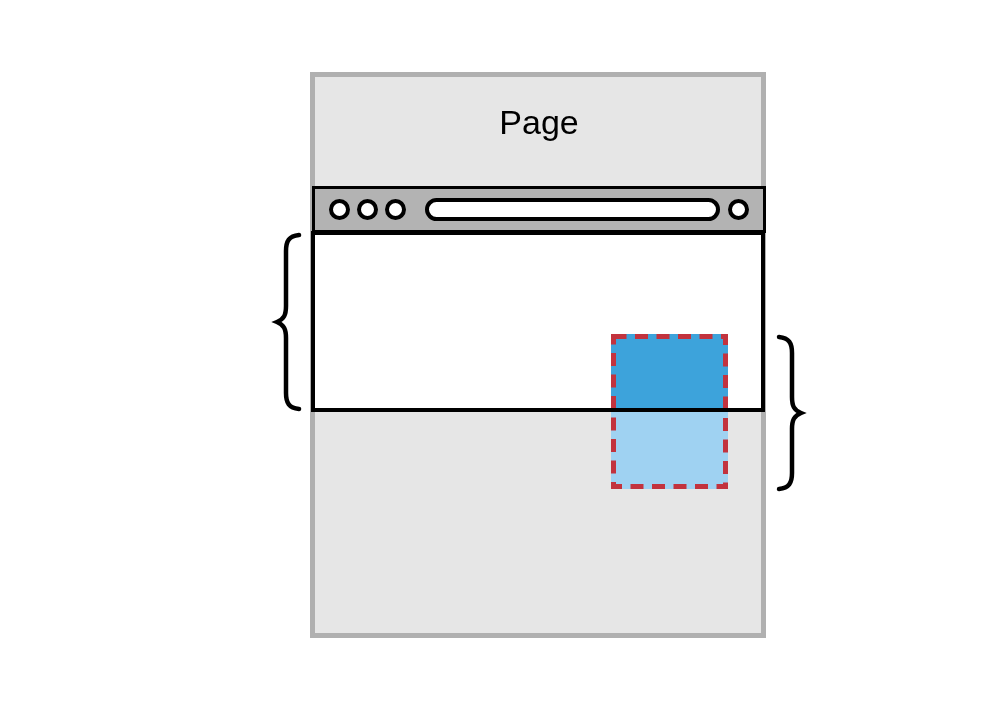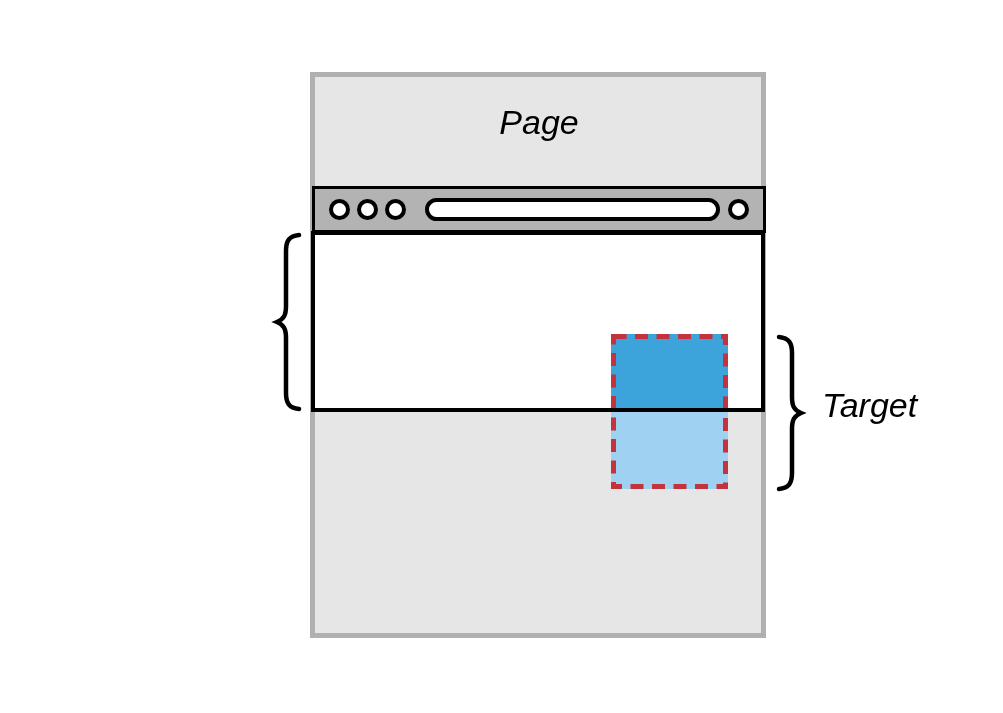--- a/index.html
+++ b/index.html
@@ -8,21 +8,20 @@
     background: #ffffff;
     font-family: "Liberation Sans", sans-serif;
   }
   .canvas {
     position: relative;
     width: 1003px;
     height: 713px;
     background: #ffffff;
     overflow: hidden;
     color: #000000;
-    font-style: italic;
   }
   .abs { position: absolute; box-sizing: border-box; }
 
   
   .page-rect {
     left: 310px; top: 72px; width: 456px; height: 566px;
     background: var(--page-fill, #e6e6e6);
     border: 5px solid var(--page-border, #b0b0b0);
     z-index: 0;
   }
@@ -145,15 +144,14 @@
 
   <div class="abs viewport-border"></div>
 
   <svg class="abs brace-svg viewport-brace" viewBox="0 0 30 178" xmlns="http://www.w3.org/2000/svg">
     <path class="brace-path" d="M 26 2 C 16 3 13 8 13 18 L 13 73 C 13 82 11 86 4 89 C 11 92 13 96 13 105 L 13 160 C 13 170 16 175 26 176"></path>
   </svg>
 
   <svg class="abs brace-svg target-brace" viewBox="0 0 30 156" xmlns="http://www.w3.org/2000/svg">
     <path class="brace-path" d="M 4 2 C 14 3 17 8 17 18 L 17 62 C 17 71 19 75 26 78 C 19 81 17 85 17 94 L 17 138 C 17 148 14 153 4 154"></path>
   </svg>
-  <div class="abs side-label target-label">Target</div>
 
 </div>
 
 </body></html>

